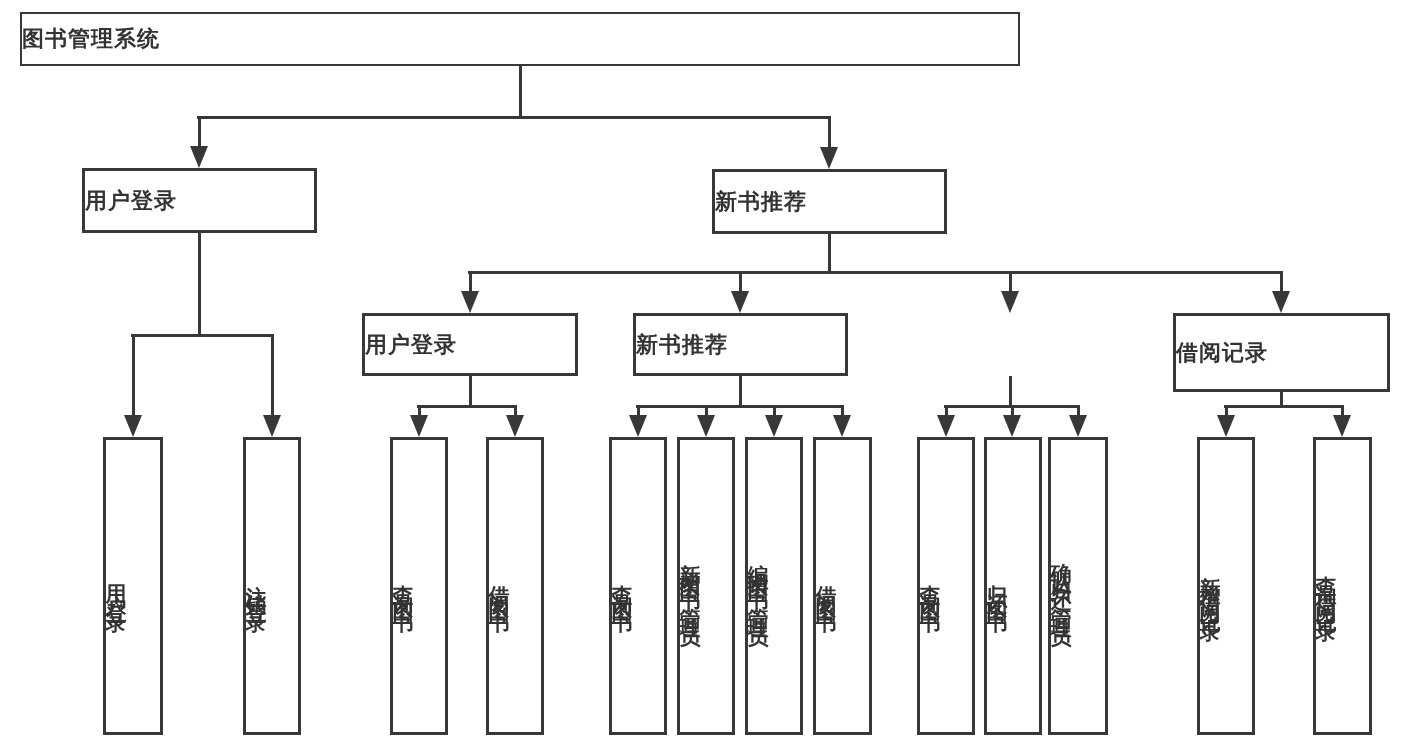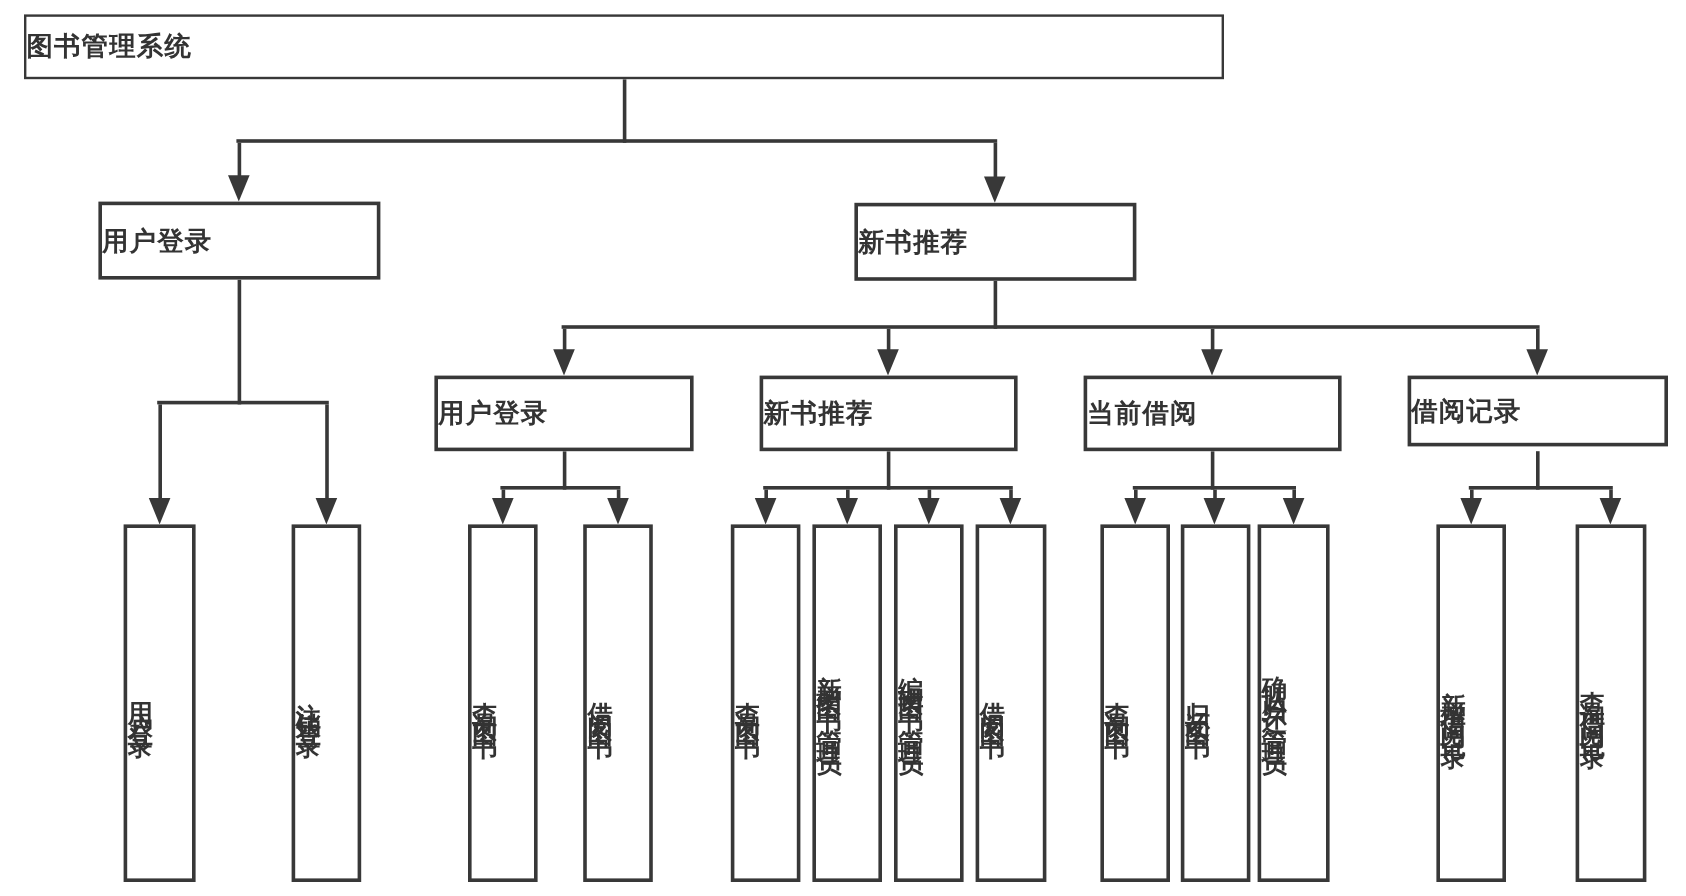--- a/index.html
+++ b/index.html
@@ -109,24 +109,21 @@
   <div class="node" style="left:712px;top:169px;width:235px;height:65px;">
     <span>新书推荐</span>
   </div>
 
   <div class="node" style="left:362px;top:313px;width:216px;height:63px;">
     <span>用户登录</span>
   </div>
   <div class="node" style="left:633px;top:313px;width:215px;height:63px;">
     <span>新书推荐</span>
   </div>
-  <div class="node" style="left:903px;top:313px;width:215px;height:63px;">
-    <span>当前借阅</span>
-  </div>
-  <div class="node" style="left:1173px;top:313px;width:217px;height:59px;">
+  <div class="node" style="left:1173px;top:313px;width:217px;height:79px;">
     <span>借阅记录</span>
   </div>
 
   <div class="node leaf" style="left:103px;top:437px;width:60px;height:298px;">
     <span>用户登录</span>
   </div>
   <div class="node leaf" style="left:243px;top:437px;width:58px;height:298px;">
     <span>注销登录</span>
   </div>
 

